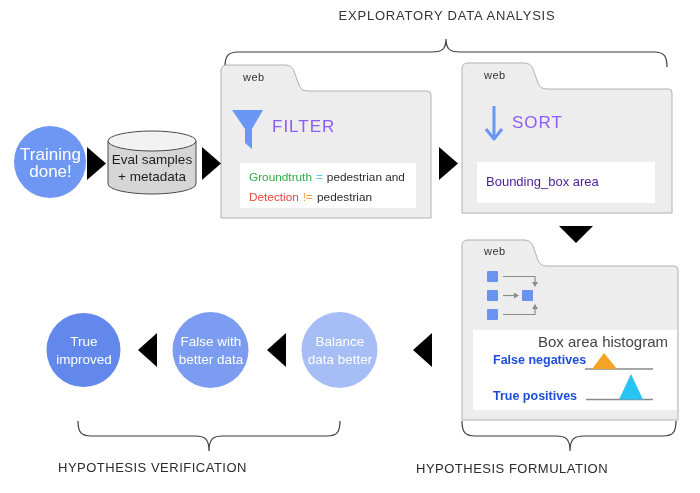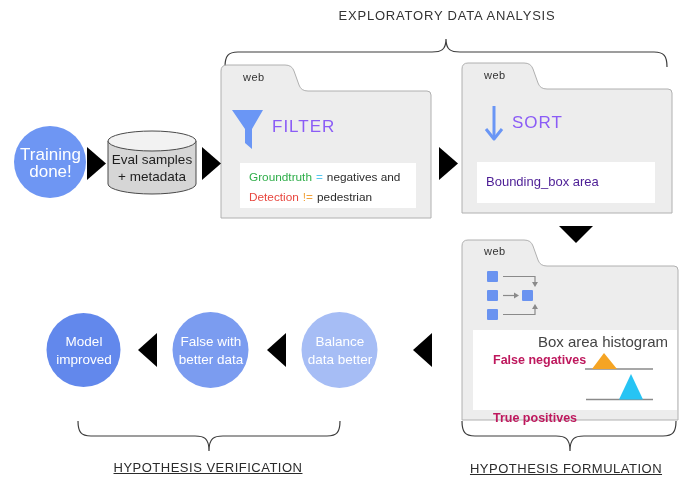--- a/index.html
+++ b/index.html
@@ -1,37 +1,37 @@
 <!DOCTYPE html>
 <html><head>
 <meta charset="utf-8">
 <style>
   html,body{margin:0;padding:0;background:#fff;font-family:"Liberation Sans",sans-serif;}
   .canvas{position:relative;width:700px;height:493px;background:#fff;overflow:hidden;}
   .layer{position:absolute;left:0;top:0;width:700px;height:493px;}
   .txt{position:absolute;color:#2b2b2b;white-space:pre-line;}
   .title{left:247px;top:8px;width:400px;text-align:center;font-size:13px;letter-spacing:.8px;color:#333;}
-  .section-label{width:300px;text-align:center;font-size:13px;letter-spacing:.5px;color:#2b2b2b;text-decoration:underline;}
+  .section-label{width:300px;text-align:left;font-size:13px;letter-spacing:.5px;color:#2b2b2b;}
   .lbl-verification{left:58px;top:460px;}
   .lbl-formulation{left:416px;top:461px;}
   .web-tab{font-size:11px;letter-spacing:.5px;color:#333;}
   .web1{left:243px;top:71px;}
   .web2{left:484px;top:69px;}
   .web3{left:484px;top:245px;}
   .folder-title{font-size:17px;letter-spacing:1px;color:#8b5cf6;}
   .t-filter{left:272px;top:117px;}
   .t-sort{left:512px;top:113px;}
   .t-groupby{left:553px;top:265px;font-size:15px;line-height:18.5px;letter-spacing:.5px;}
   .code{left:249px;top:168px;font-size:11.8px;line-height:19.5px;white-space:nowrap;}
   .code .tok{margin-right:4px;}
   .c-green{color:#2fae4a;} .c-cyan{color:#56c8f0;} .c-red{color:#e8463e;} .c-orange{color:#f2a33c;} .c-dark{color:#2b2b2b;}
   .sort-field{left:486px;top:174px;font-size:13px;color:#4c1d95;}
   .hist-title{left:520px;top:333px;width:148px;text-align:right;font-size:15px;color:#444;}
-  .hist-row{font-size:12.5px;font-weight:bold;color:#be185d;padding-left:13px;}
-  .hr1{left:480px;top:353px;} .hr2{left:480px;top:389px;margin-top:22px;}
+  .hist-row{font-size:12.5px;font-weight:bold;color:#1d4ed8;padding-left:13px;}
+  .hr1{left:480px;top:353px;} .hr2{left:480px;top:389px;}
   .circle-label{color:#fff;text-align:center;font-size:13.5px;line-height:17.5px;}
   .cl-training{left:8px;top:146px;width:85px;font-size:17px;line-height:17px;}
   .cl-model{left:40px;top:333px;width:88px;}
   .cl-train{left:166px;top:333px;width:90px;}
   .cl-balance{left:295px;top:333px;width:90px;}
   .db-label{left:109px;top:152px;width:86px;text-align:center;font-size:13.5px;line-height:16.5px;color:#1e1e1e;}
 </style>
 </head>
 <body>
 
@@ -99,35 +99,35 @@
   <div class="txt title">EXPLORATORY DATA ANALYSIS</div>
 
   <div class="txt web-tab web1">web</div>
   <div class="txt web-tab web2">web</div>
   <div class="txt web-tab web3">web</div>
 
   <div class="txt folder-title t-filter">FILTER</div>
   <div class="txt folder-title t-sort">SORT</div>
 
   <div class="txt code">
-    <div><span class="tok c-green">Groundtruth</span><span class="tok c-cyan">=</span><span class="c-dark">negatives and</span></div>
+    <div><span class="tok c-green">Groundtruth</span><span class="tok c-cyan">=</span><span class="c-dark">pedestrian and</span></div>
     <div><span class="tok c-red">Detection</span><span class="tok c-orange">!=</span><span class="c-dark">pedestrian</span></div>
   </div>
 
   <div class="txt sort-field">Bounding_box area</div>
 
   <div class="txt hist-title">Box area histogram</div>
   <div class="txt hist-row hr1">False negatives</div>
   <div class="txt hist-row hr2">True positives</div>
 
   <div class="txt circle-label cl-training">Training
 done!</div>
   <div class="txt db-label">Eval samples
 + metadata</div>
-  <div class="txt circle-label cl-model">Model
+  <div class="txt circle-label cl-model">True
 improved</div>
   <div class="txt circle-label cl-train">False with
 better data</div>
   <div class="txt circle-label cl-balance">Balance
 data better</div>
 
   <div class="txt section-label lbl-verification">HYPOTHESIS VERIFICATION</div>
   <div class="txt section-label lbl-formulation">HYPOTHESIS FORMULATION</div>
 </div>
 

